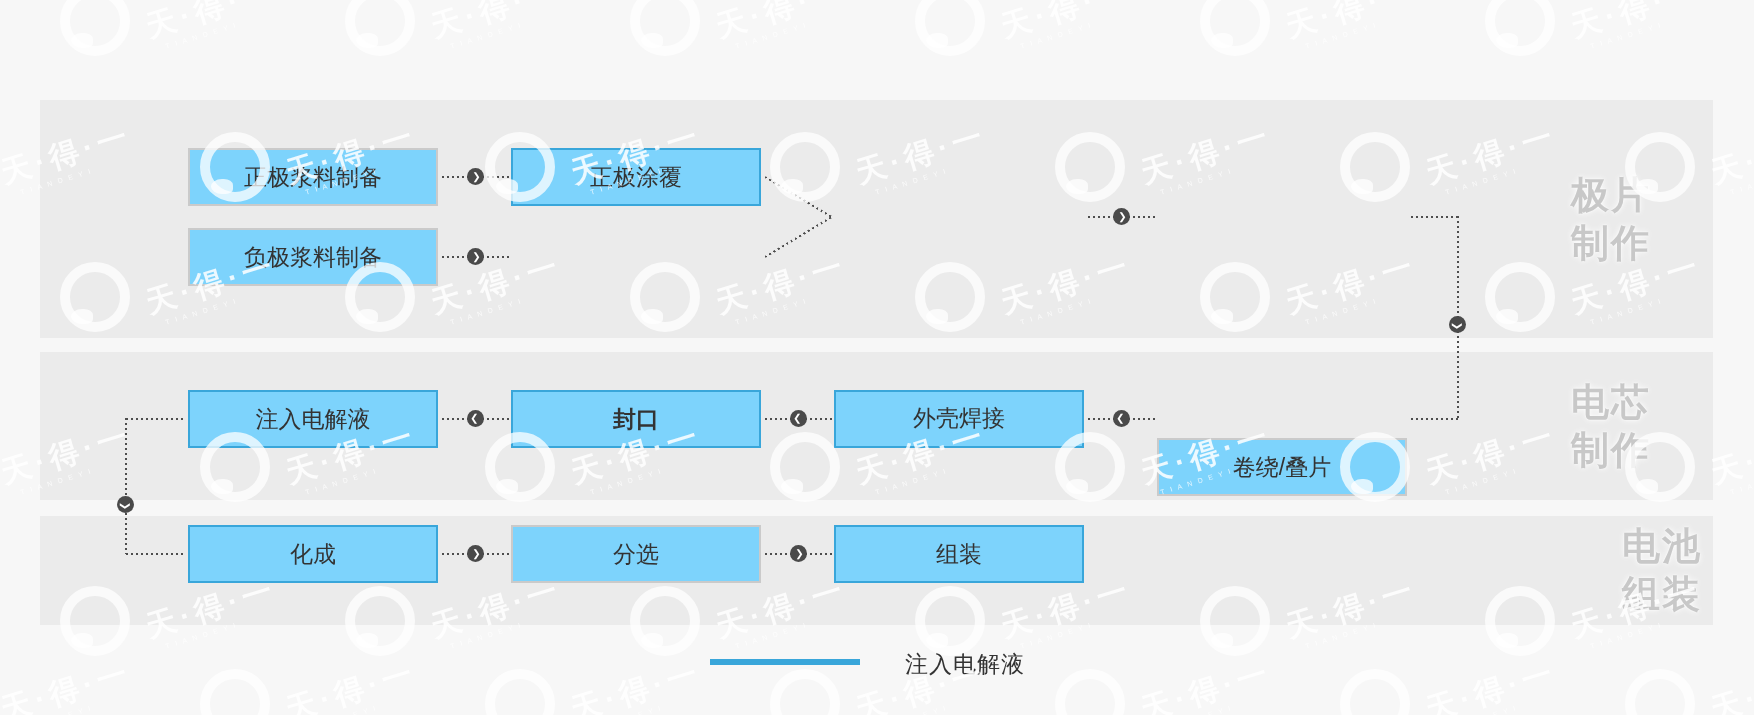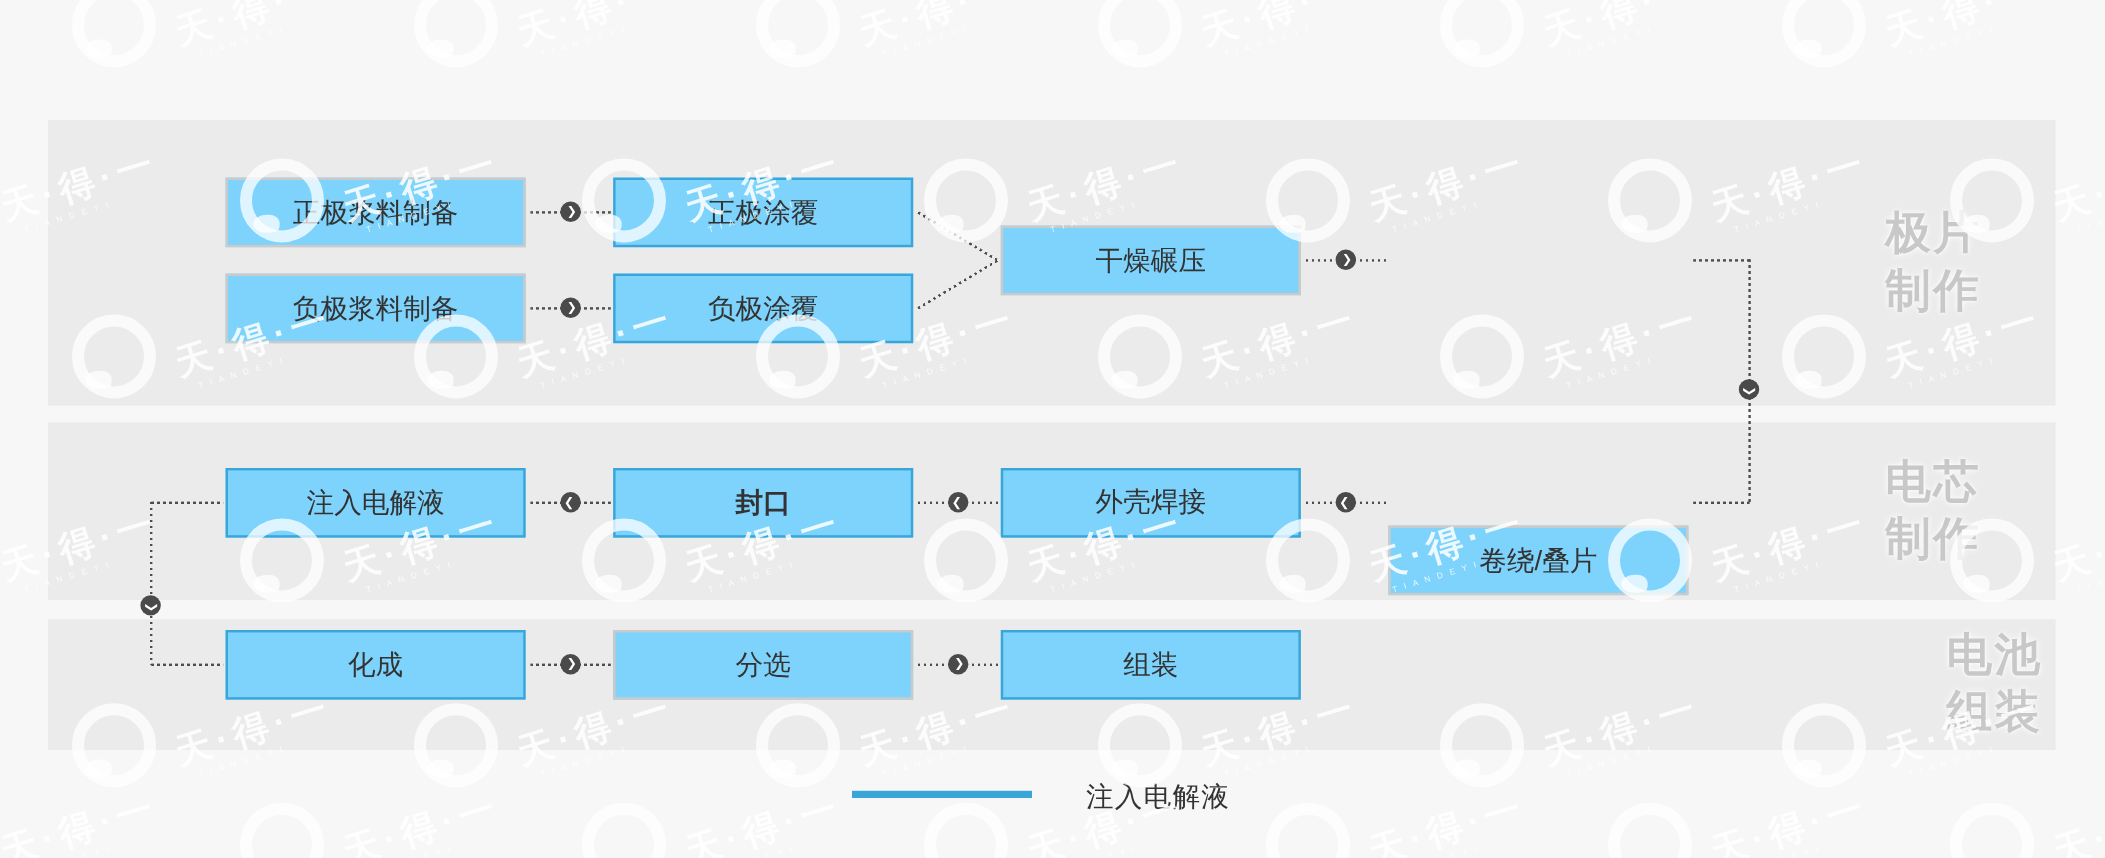--- a/index.html
+++ b/index.html
@@ -128,22 +128,20 @@
     </div>
 
   <div class="dot-h" style="left:765px;top:553px;width:67px;"></div>
   <div class="cdir right" style="left:790px;top:545px;">
       <span class="chev">❯</span>
     </div>
 
   <div class="node" style="left:188px;top:148px;">正极浆料制备</div>
   <div class="node blue" style="left:511px;top:148px;">正极涂覆</div>
   <div class="node" style="left:188px;top:228px;">负极浆料制备</div>
-  <div class="node blue" style="left:511px;top:228px;">负极涂覆</div>
-  <div class="node" style="left:834px;top:188px;">干燥碾压</div>
 
   <div class="node blue" style="left:188px;top:390px;">注入电解液</div>
   <div class="node blue" style="left:511px;top:390px;font-weight:bold;">封口</div>
   <div class="node blue" style="left:834px;top:390px;font-family:Liberation Serif, serif;">外壳焊接</div>
   <div class="node" style="left:1157px;top:390px;margin-top:48px;">卷绕/叠片</div>
 
   <div class="node blue" style="left:188px;top:525px;">化成</div>
   <div class="node" style="left:511px;top:525px;">分选</div>
   <div class="node blue" style="left:834px;top:525px;">组装</div>
 

